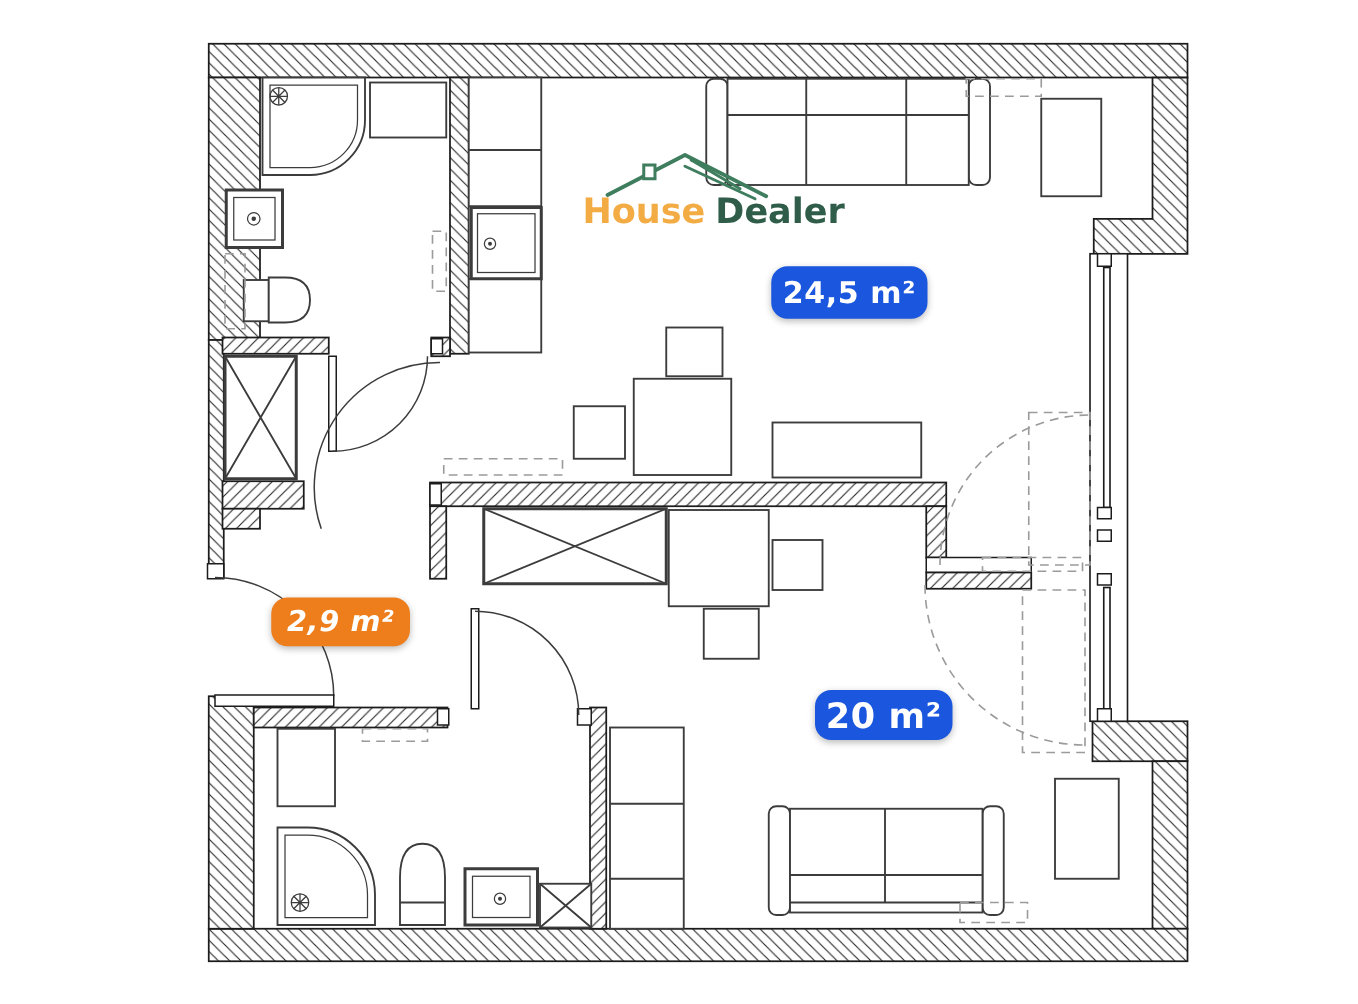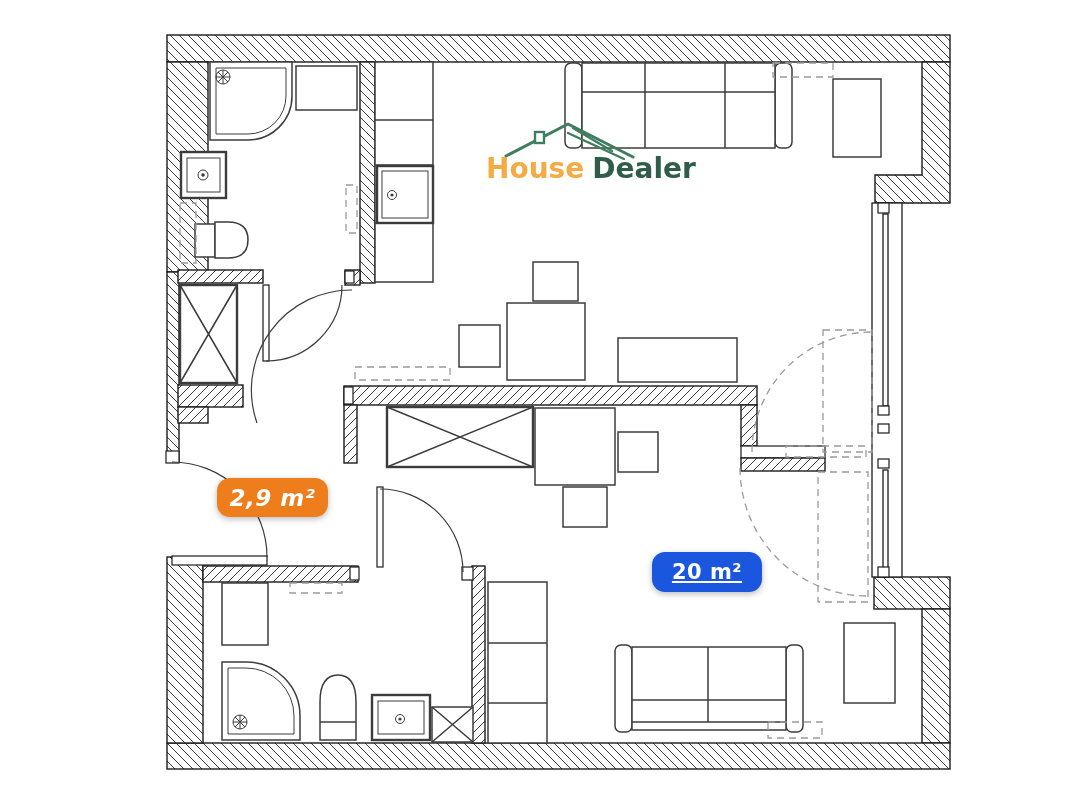--- a/index.html
+++ b/index.html
@@ -21,22 +21,22 @@
   .dash{fill:none;stroke:var(--dash-line);stroke-width:1.3;stroke-dasharray:7 5;}
   .cap{fill:#fff;stroke:var(--wall-line);stroke-width:1.2;}
   .win{fill:#fff;stroke:var(--wall-line);stroke-width:1.3;}
   .badge{position:absolute;display:flex;align-items:center;justify-content:center;
          color:#fff;font-weight:bold;border-radius:13px;
          box-shadow:0 2px 6px rgba(0,0,0,.28);letter-spacing:.5px;}
   .badge-blue{background:var(--badge-blue);}
   .badge-orange{background:var(--badge-orange);}
   #badge-245{left:617px;top:213px;width:125px;height:42px;font-size:24px;}
   #badge-29{left:217px;top:478px;width:111px;height:39px;font-size:23px;font-style:italic;}
-  #badge-20{left:652px;top:552px;width:110px;height:40px;font-size:21px;text-decoration:underline;}
-  .logo{position:absolute;left:480px;top:116px;width:260px;height:66px;}
+  #badge-20{left:652px;top:552px;width:110px;height:40px;font-size:28px;}
+  .logo{position:absolute;left:460px;top:116px;width:260px;height:66px;}
   .logo-roof{position:absolute;left:18px;top:0;}
   .logo-text{position:absolute;left:6px;top:36px;font-size:28px;font-weight:bold;white-space:nowrap;}
   .logo-w1{color:var(--logo-amber);}
   .logo-w2{color:var(--logo-green);margin-left:8px;}
 </style>
 </head>
 <body style="background: rgb(255, 255, 255);">
 
 <div class="stage">
 
@@ -189,16 +189,17 @@
       <path d="M8,40 L70,8 L135,41" fill="none" stroke="var(--roof-green)" stroke-width="3" stroke-linecap="round" stroke-linejoin="round"></path>
       <path d="M75,12 L114,35" fill="none" stroke="var(--roof-green)" stroke-width="2.4" stroke-linecap="round"></path>
       <path d="M70,17 L126,43" fill="none" stroke="var(--roof-green)" stroke-width="2.4" stroke-linecap="round"></path>
       <rect x="37" y="16" width="9" height="11" fill="#fff" stroke="var(--roof-green)" stroke-width="2.4"></rect>
     </svg>
     <div class="logo-text">
       <span class="logo-w1">House</span><span class="logo-w2">Dealer</span>
     </div>
   </div>
 
+  <div id="badge-245" class="badge badge-blue">24,5 m²</div>
   <div id="badge-29" class="badge badge-orange">2,9 m²</div>
   <div id="badge-20" class="badge badge-blue">20 m²</div>
 
 </div>
 
 </body></html>

